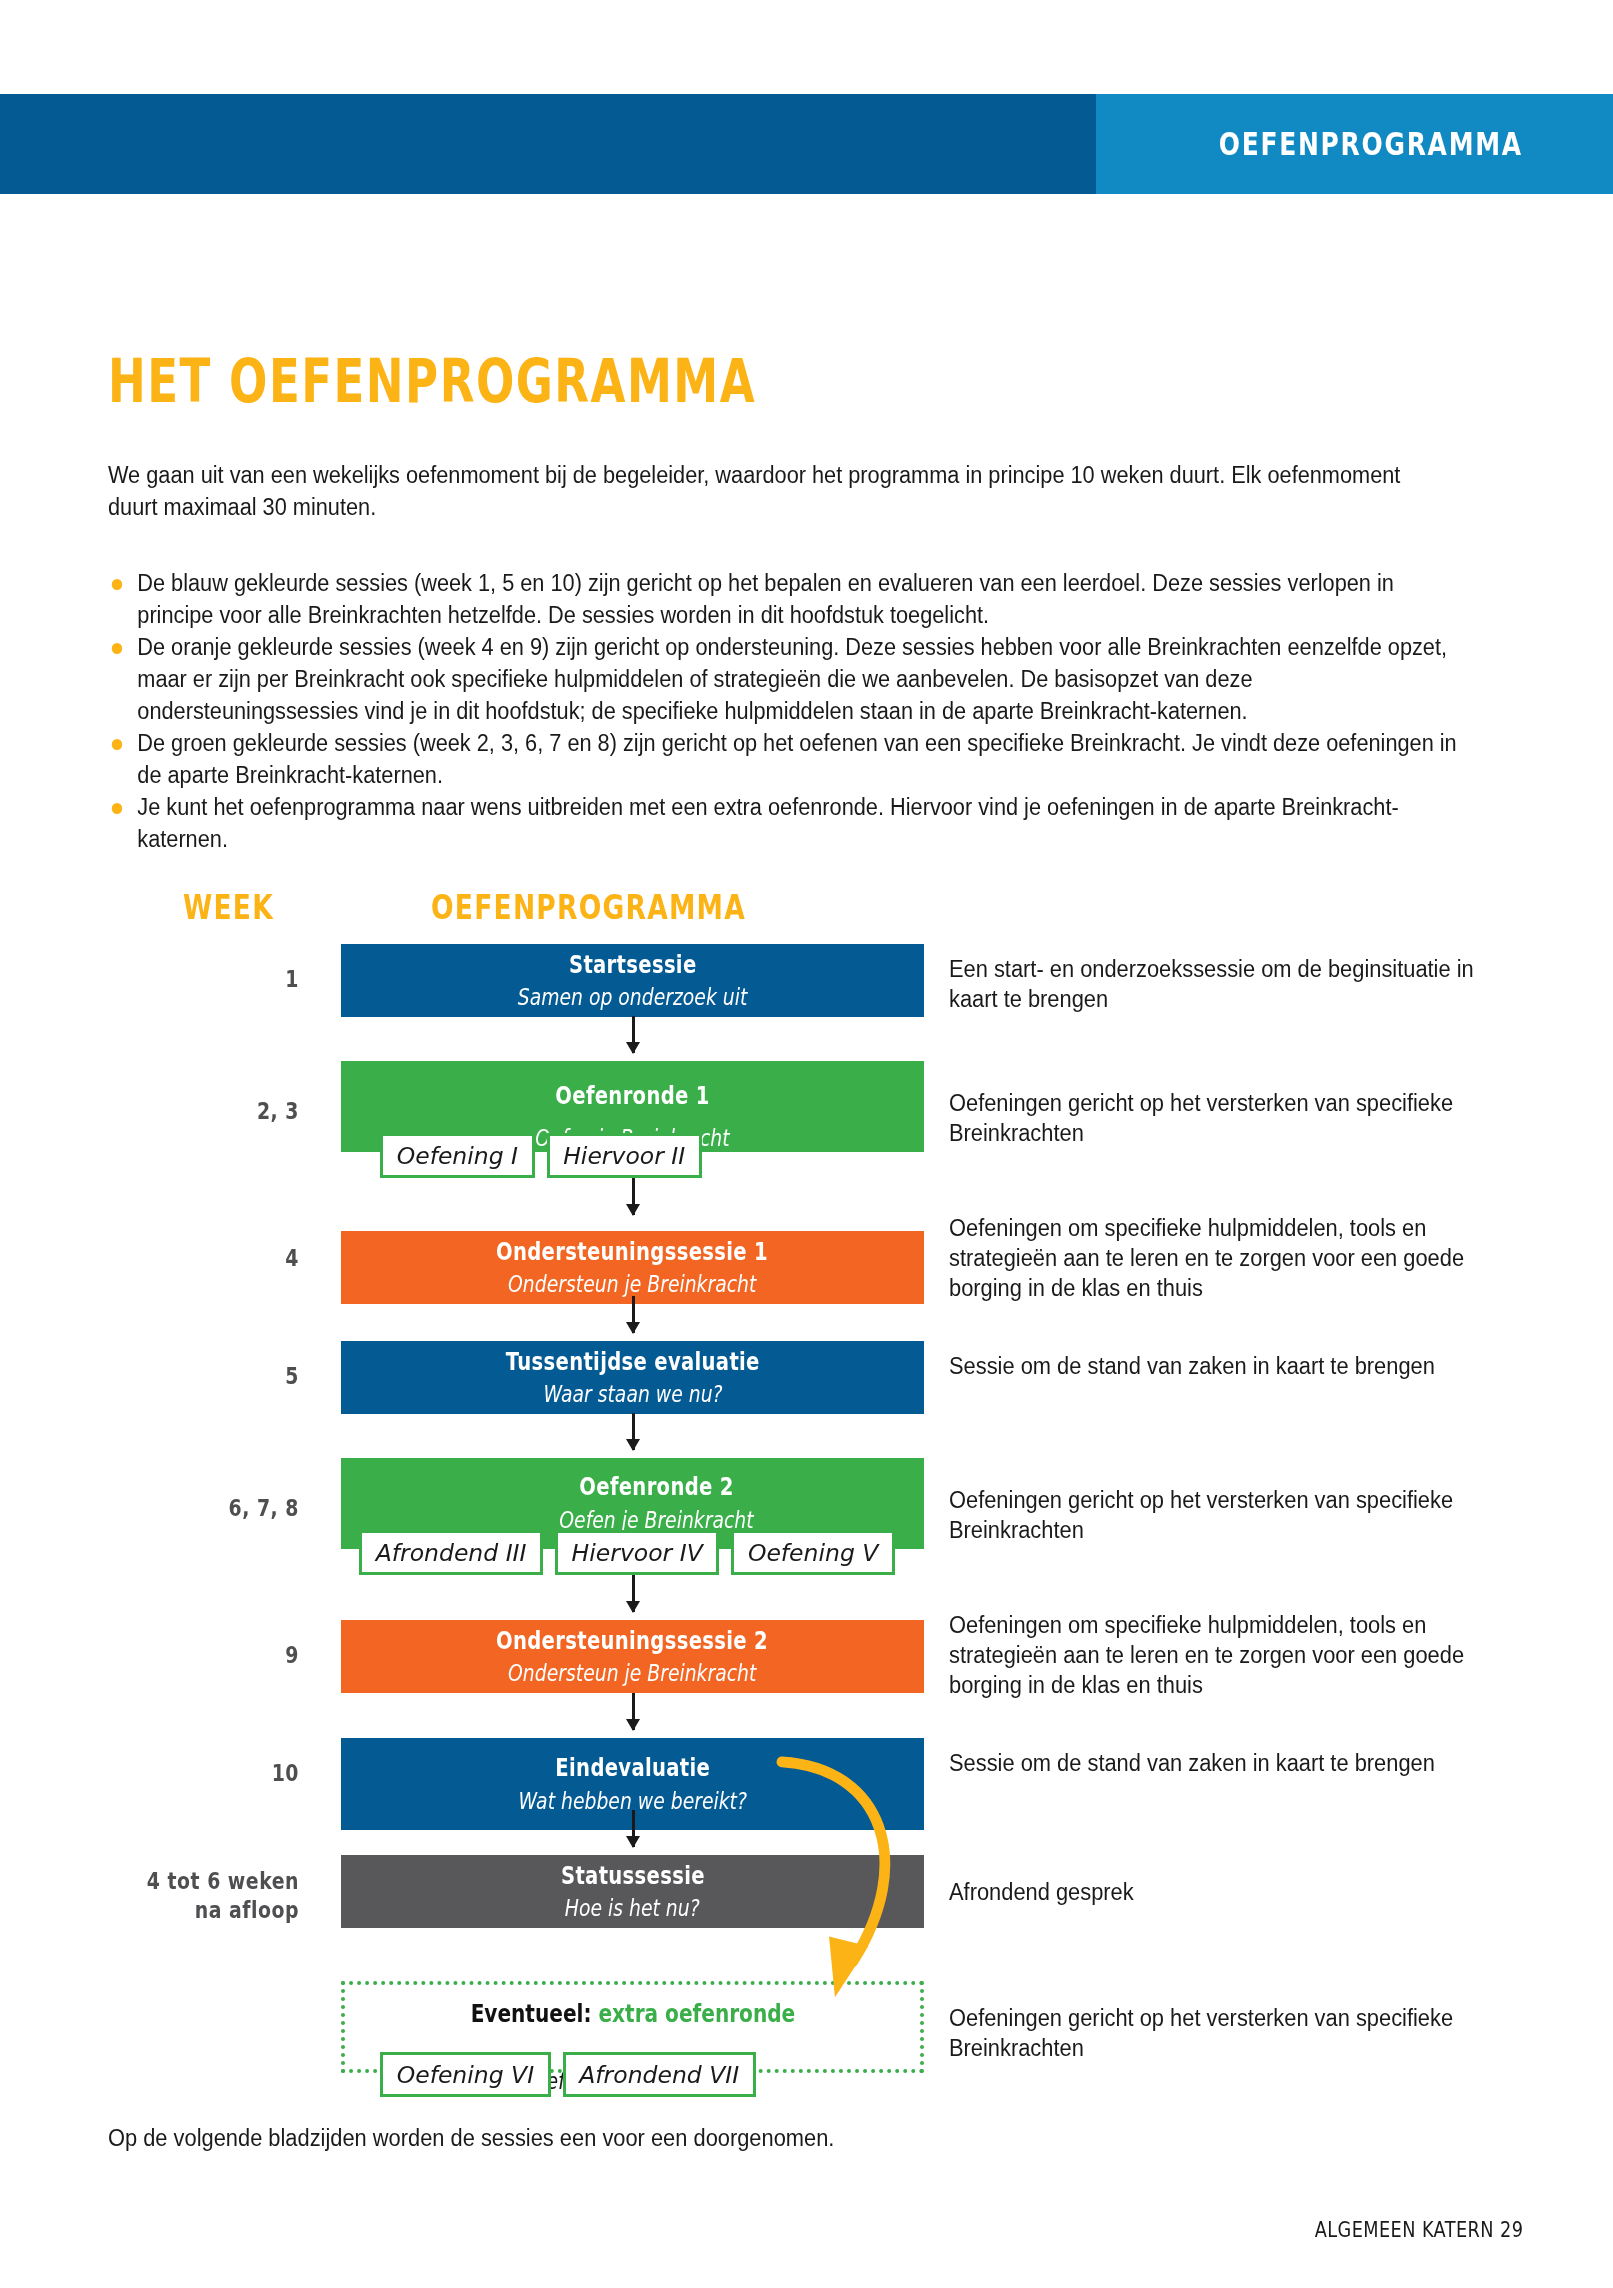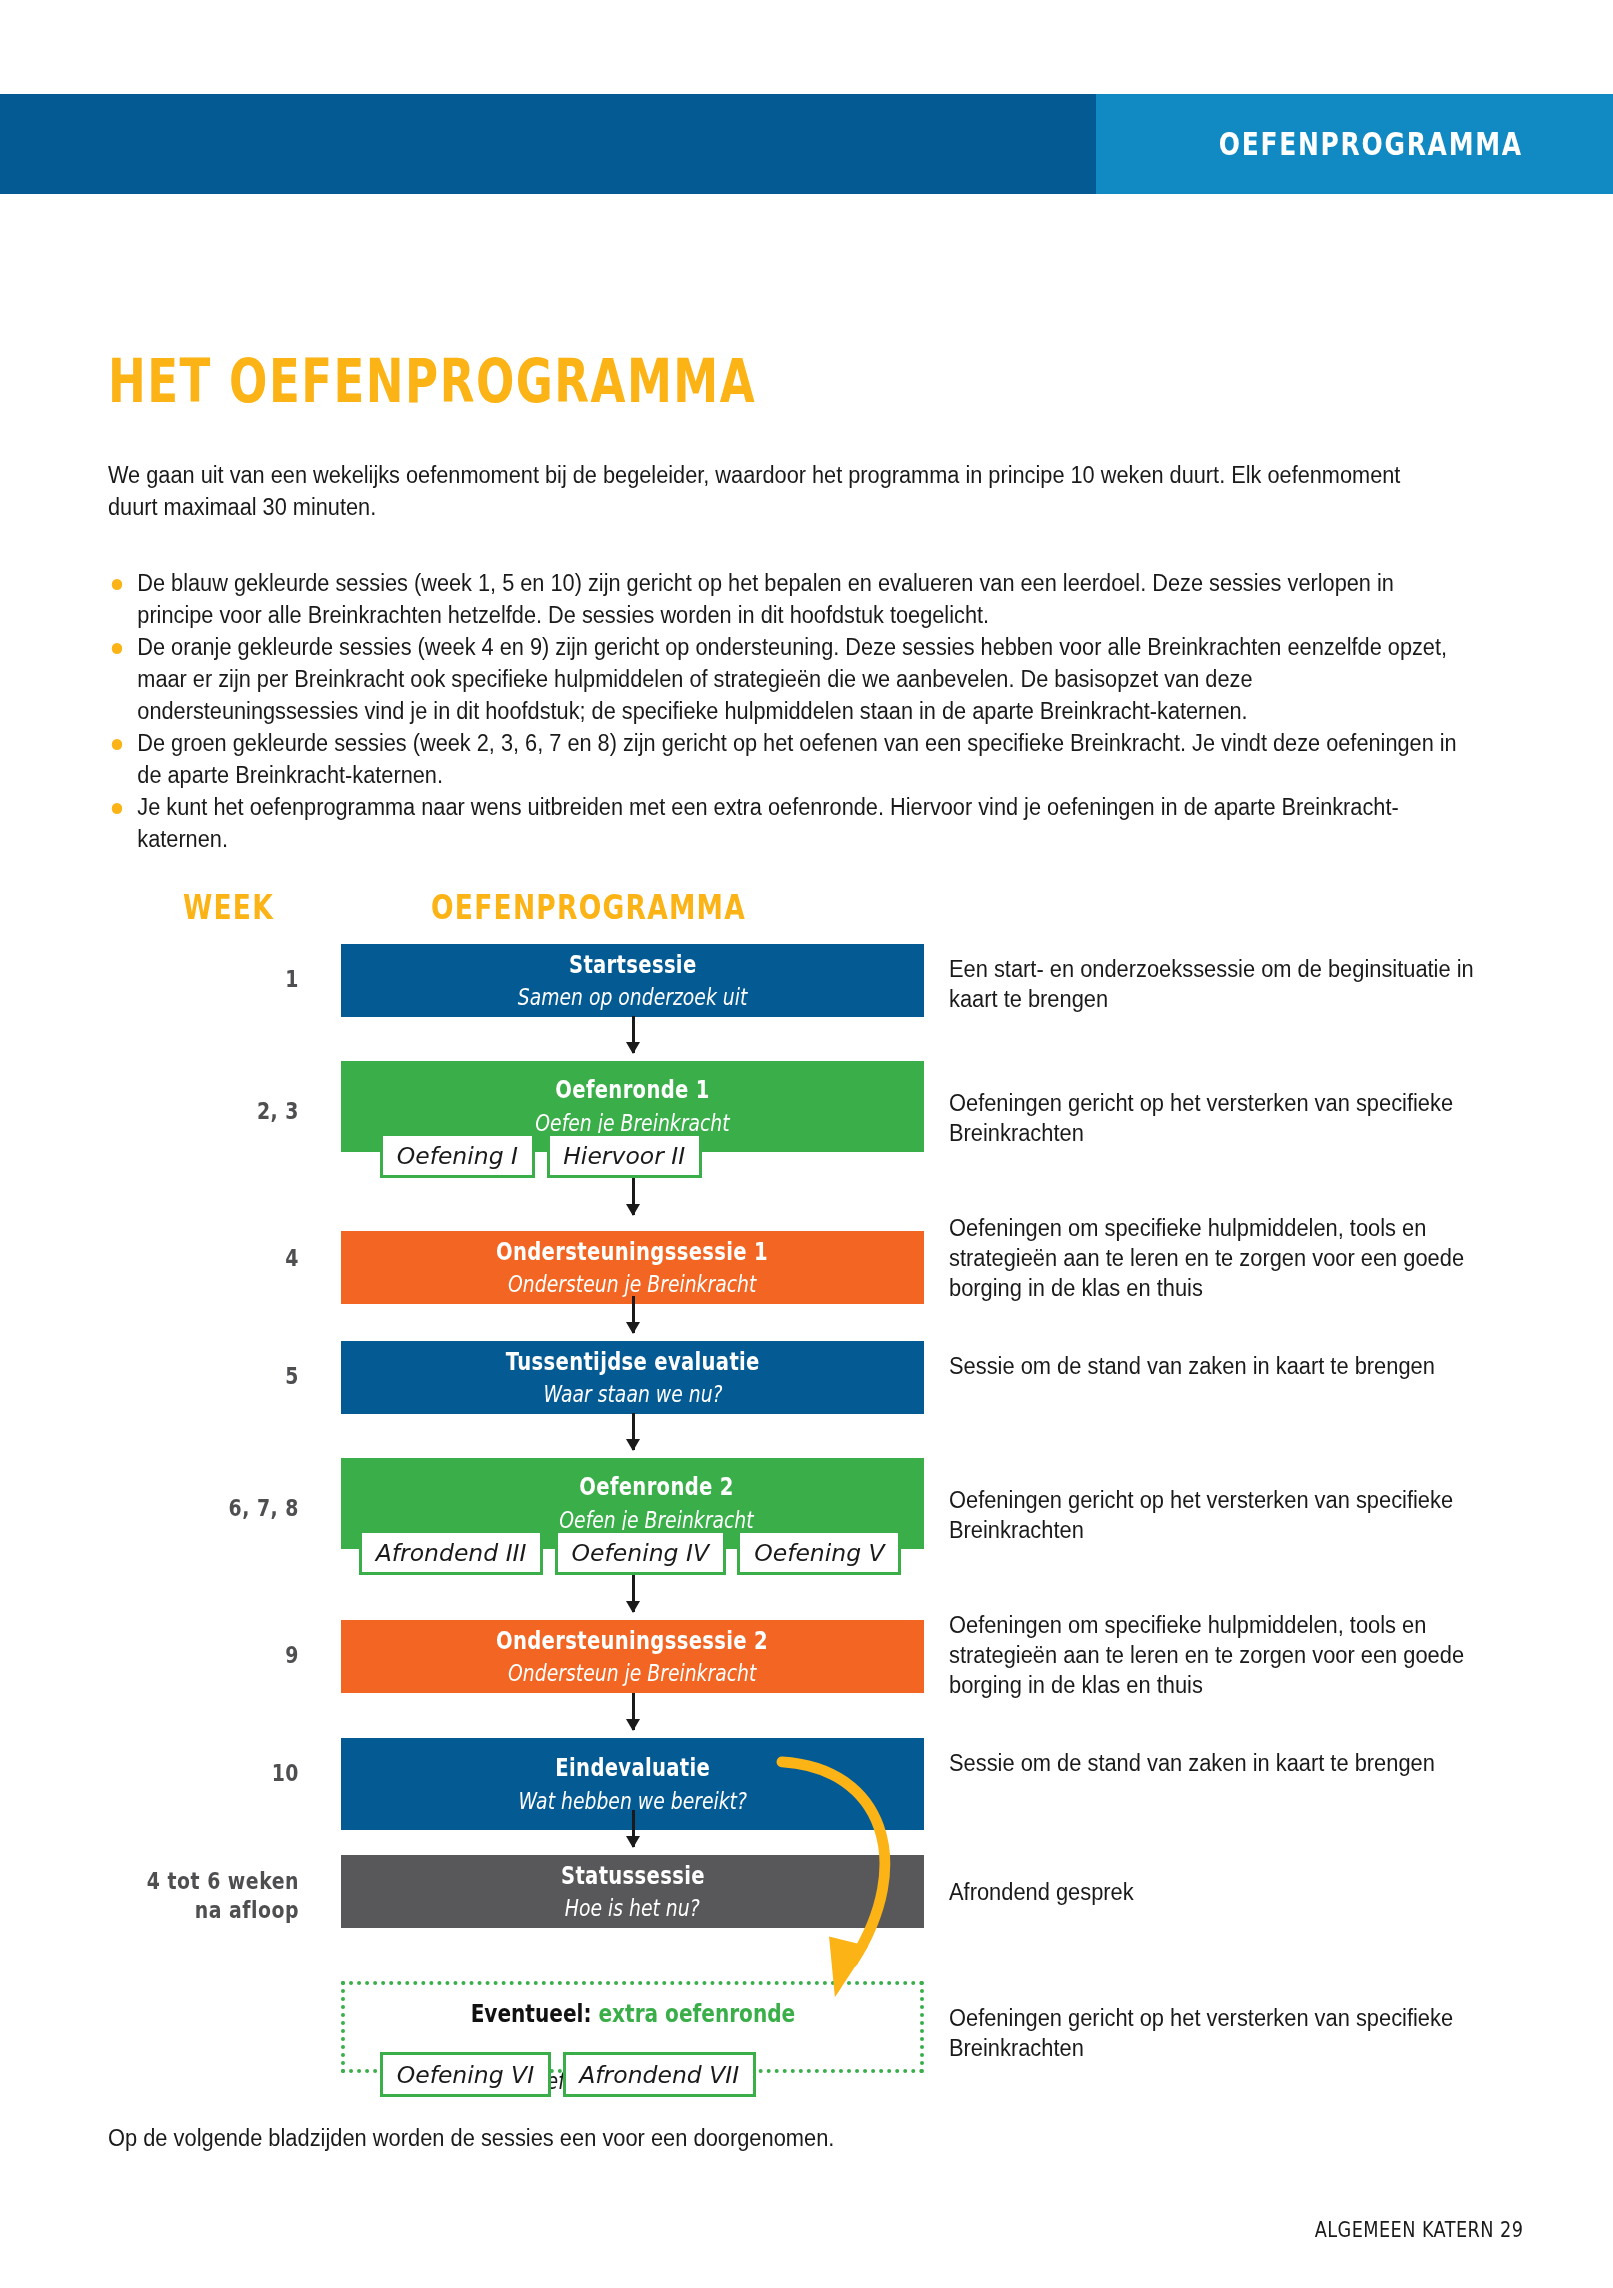--- a/index.html
+++ b/index.html
@@ -201,21 +201,21 @@
     <div class="box blue" style="top:0;height:73px;">
       <div class="b-title">Startsessie</div>
       <div class="b-sub">Samen op onderzoek uit</div>
     </div>
     <div class="desc" style="top:9.8px;">Een start- en onderzoekssessie om de beginsituatie in kaart te brengen</div>
   </div>
   <div class="arrow" style="top:129px;height:37px;"></div>
 
   <div class="row" style="top:174px;">
     <div class="week-label" style="top:37px;">2, 3</div>
-    <div class="box green" style="top:0;height:91px;justify-content:flex-start;padding-top:14px;">
+    <div class="box green" style="top:0;height:91px;justify-content:space-between;padding-top:20px;">
       <div class="b-title">Oefenronde 1</div>
       <div class="b-sub">Oefen je Breinkracht</div>
     </div>
     <div class="chips" style="left:380px;top:72px;">
       <div class="chip">Oefening I</div>
       <div class="chip">Hiervoor II</div>
     </div>
     <div class="desc" style="top:27.4px;">Oefeningen gericht op het versterken van specifieke Breinkrachten</div>
   </div>
   <div class="arrow" style="top:291px;height:37px;"></div>
@@ -241,21 +241,21 @@
   <div class="arrow" style="top:526px;height:37px;"></div>
 
   <div class="row" style="top:571px;">
     <div class="week-label" style="top:37px;">6, 7, 8</div>
     <div class="box green" style="top:0;height:91px;justify-content:flex-start;padding-top:13.7px;padding-left:48px;">
       <div class="b-title">Oefenronde 2</div>
       <div class="b-sub">Oefen je Breinkracht</div>
     </div>
     <div class="chips" style="left:359px;top:72px;">
       <div class="chip">Afrondend III</div>
-      <div class="chip">Oefening IV</div>
+      <div class="chip">Hiervoor IV</div>
       <div class="chip">Oefening V</div>
     </div>
     <div class="desc" style="top:27.4px;">Oefeningen gericht op het versterken van specifieke Breinkrachten</div>
   </div>
   <div class="arrow" style="top:688px;height:37px;"></div>
 
   <div class="row" style="top:733px;">
     <div class="week-label" style="top:21.6px;">9</div>
     <div class="box orange" style="top:0;height:73px;">
       <div class="b-title">Ondersteuningssessie 2</div>

